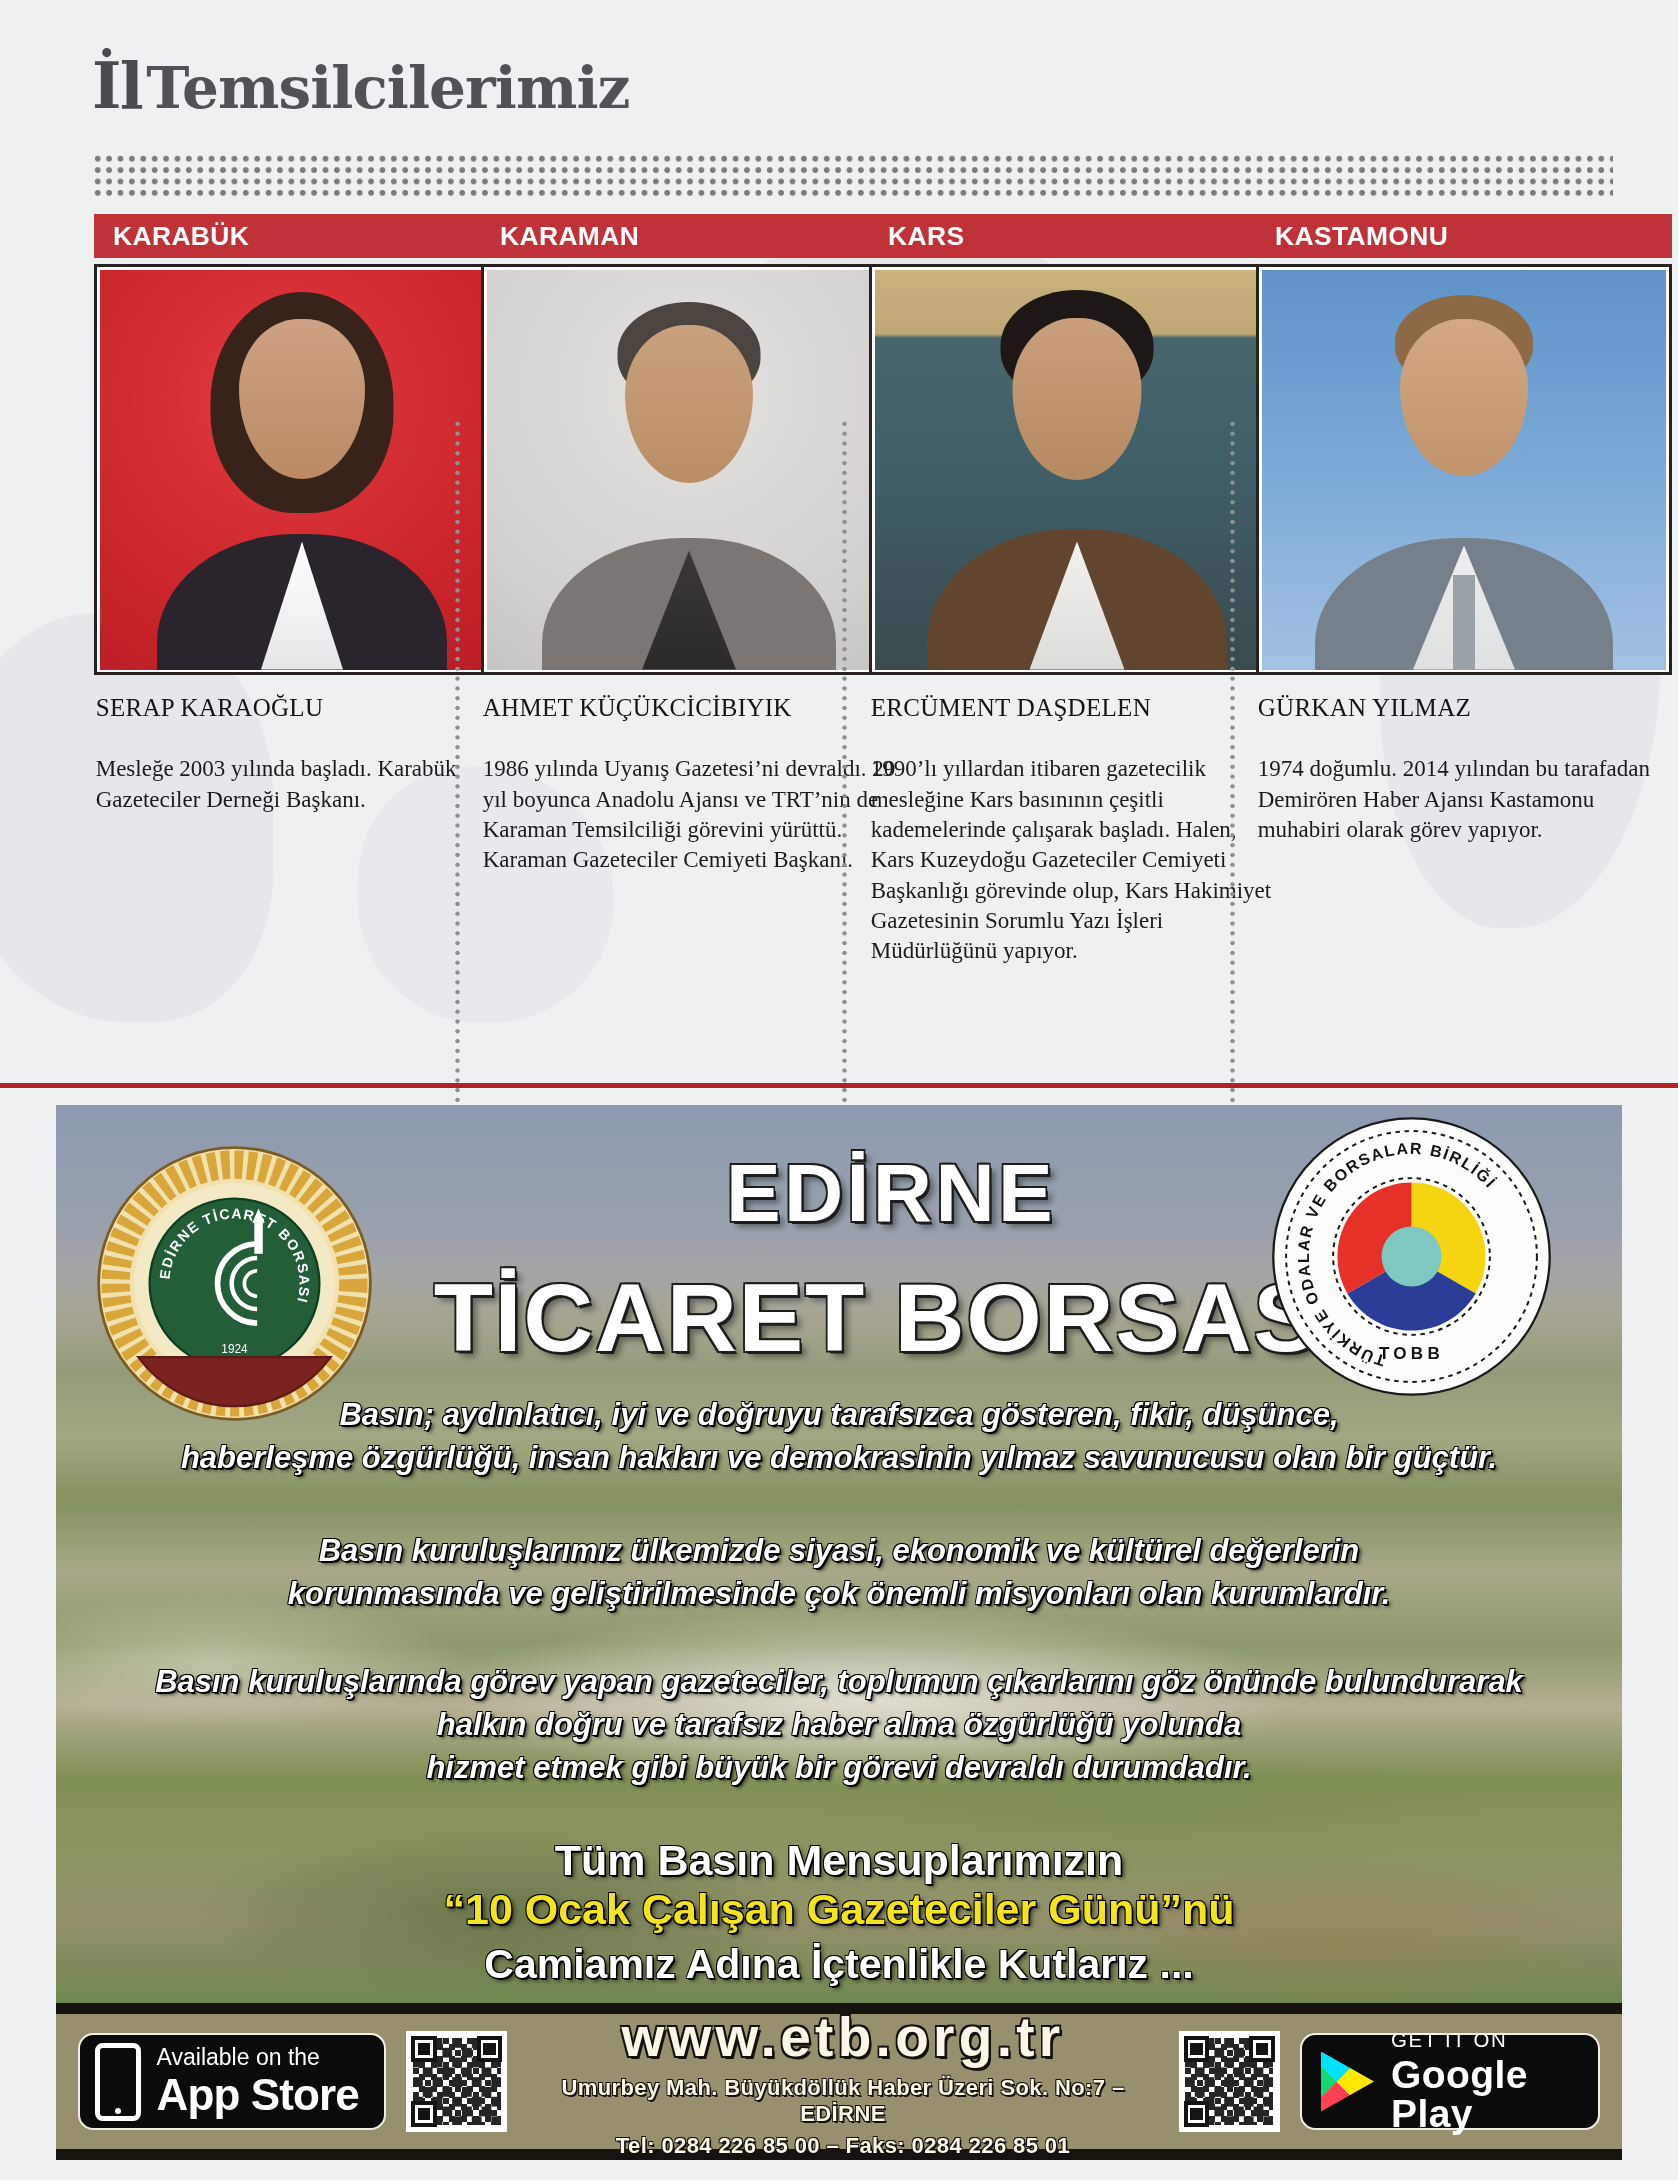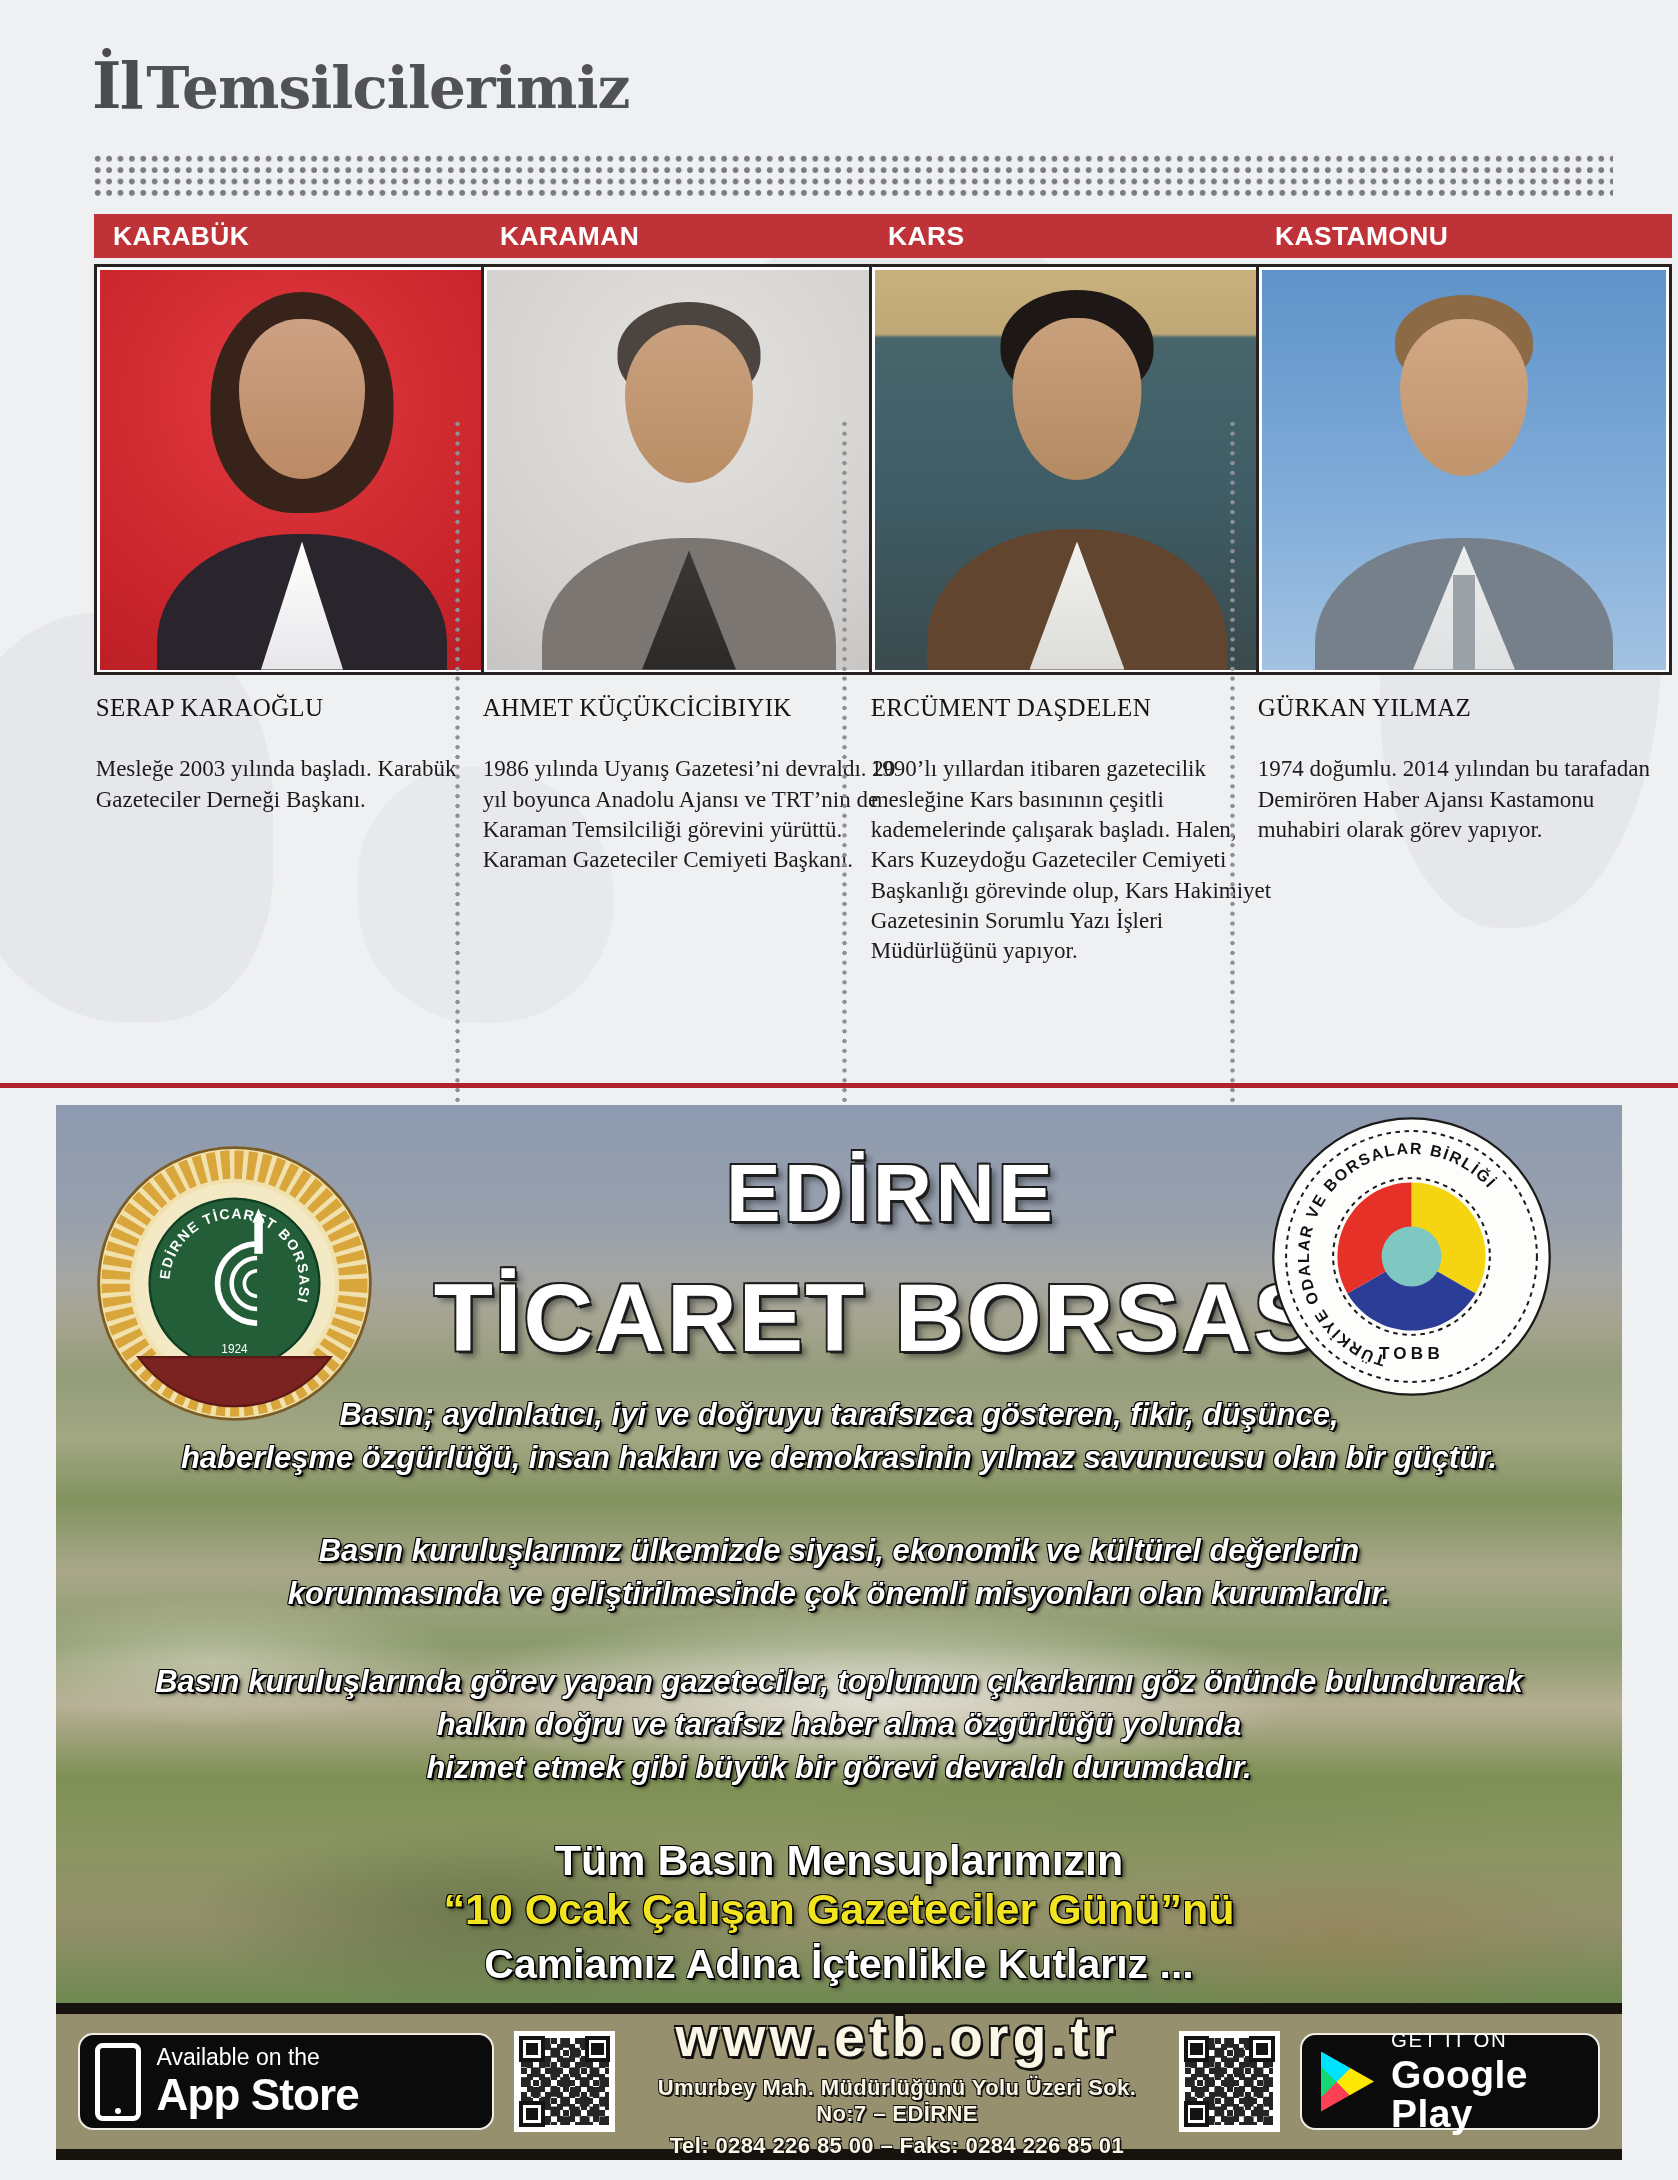--- a/index.html
+++ b/index.html
@@ -100,21 +100,21 @@
     text-shadow:1.7px 1.7px 0 #000,-0.9px -0.9px 0 #000,0.9px -0.9px 0 #000,-0.9px 0.9px 0 #000,3.4px 3.4px 4.3px rgba(0,0,0,.55);}
   .cl1{top:731px;font-size:43px;}
   .cl2{top:780px;font-size:43px;color:#f2e41f;}
   .cl3{top:836px;font-size:41px;}
 
   
   .ad-footer{background:#97906f;border-top:11px solid #16130f;border-bottom:11px solid #16130f;
     height:135px;display:flex;align-items:center;padding:0 22px;gap:20.4px;}
   .badge{background:#0b0b0b;border:2.6px solid #eeeee6;border-radius:15.3px;height:97px;
     display:flex;align-items:center;color:#fff;box-sizing:border-box;}
-  .appstore{width:416px;padding:0 15.3px;gap:15.3px;}
+  .appstore{width:308px;padding:0 15.3px;gap:15.3px;}
   .phone-ic{width:36px;height:68px;border:5.1px solid #fff;border-radius:7.7px;position:relative;flex:none;}
   .phone-ic::after{content:"";position:absolute;left:50%;bottom:1.7px;transform:translateX(-50%);
     width:6px;height:6px;background:#fff;border-radius:50%;}
   .as-txt{line-height:1;}
   .as-l1{font-size:23px;}
   .as-l2{font-size:44px;font-weight:bold;letter-spacing:-0.9px;margin-top:3.4px;}
   .qr{width:101px;height:101px;background:#fff;position:relative;flex:none;}
   .qr-pat{position:absolute;inset:6.8px;opacity:.92;background-image:
     repeating-conic-gradient(#131313 0% 25%,transparent 25% 50%),
     repeating-conic-gradient(transparent 0% 25%,#131313 25% 50%);
@@ -289,21 +289,21 @@
 
       <div class="qr">
         <div class="qr-pat"></div>
         <div class="fnd tl"></div>
         <div class="fnd tr"></div>
         <div class="fnd bl"></div>
       </div>
 
       <div class="etb-center">
         <div class="website">www.etb.org.tr</div>
-        <div class="addr">Umurbey Mah. Müdürlüğünü Yolu Üzeri Sok. No:7 – EDİRNE</div>
+        <div class="addr">Umurbey Mah. Büyükdöllük Haber Üzeri Sok. No:7 – EDİRNE</div>
         <div class="tel">Tel: 0284 226 85 00 – Faks: 0284 226 85 01</div>
       </div>
 
       <div class="qr">
         <div class="qr-pat"></div>
         <div class="fnd tl"></div>
         <div class="fnd tr"></div>
         <div class="fnd bl"></div>
       </div>
 

